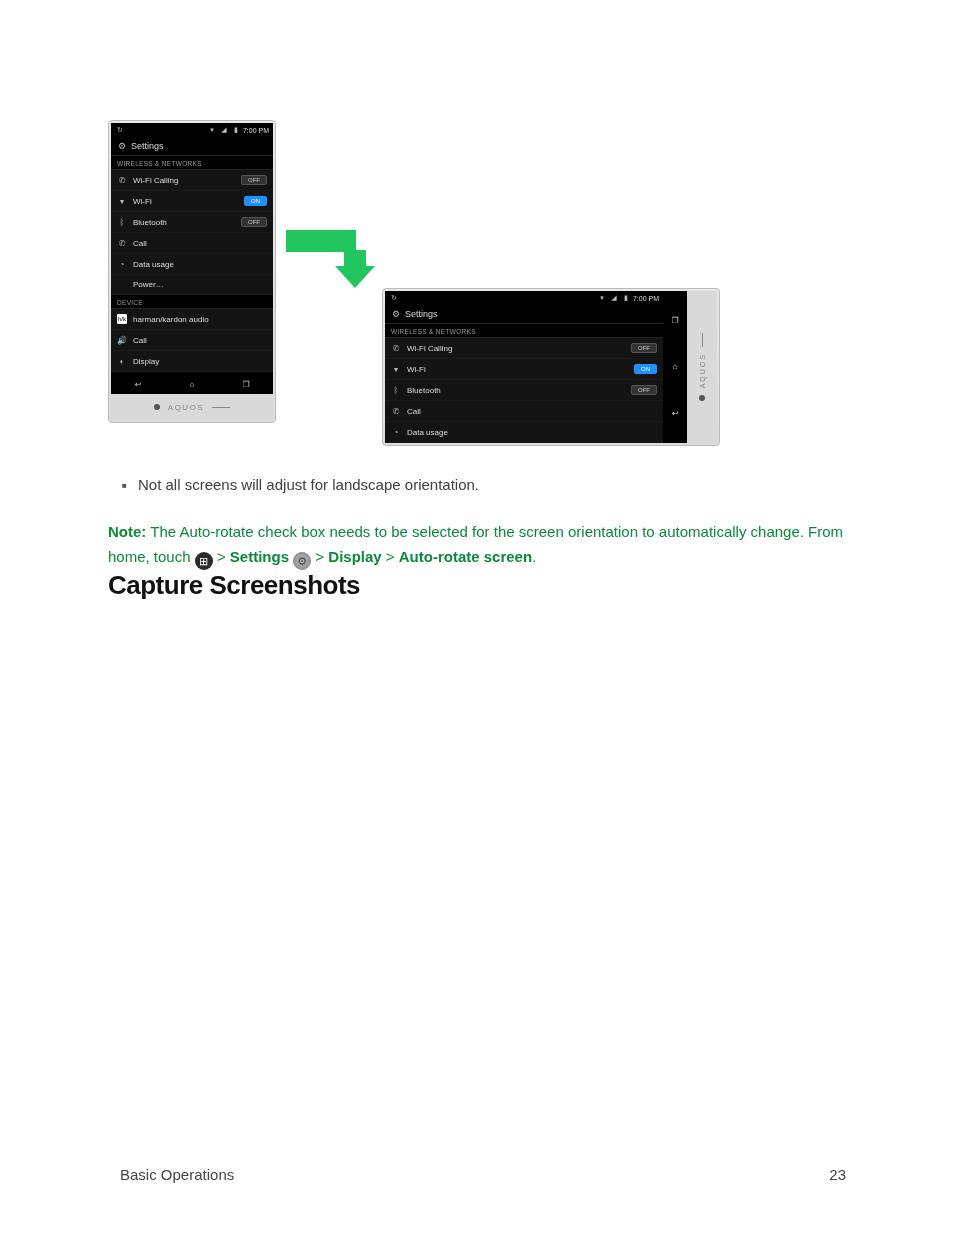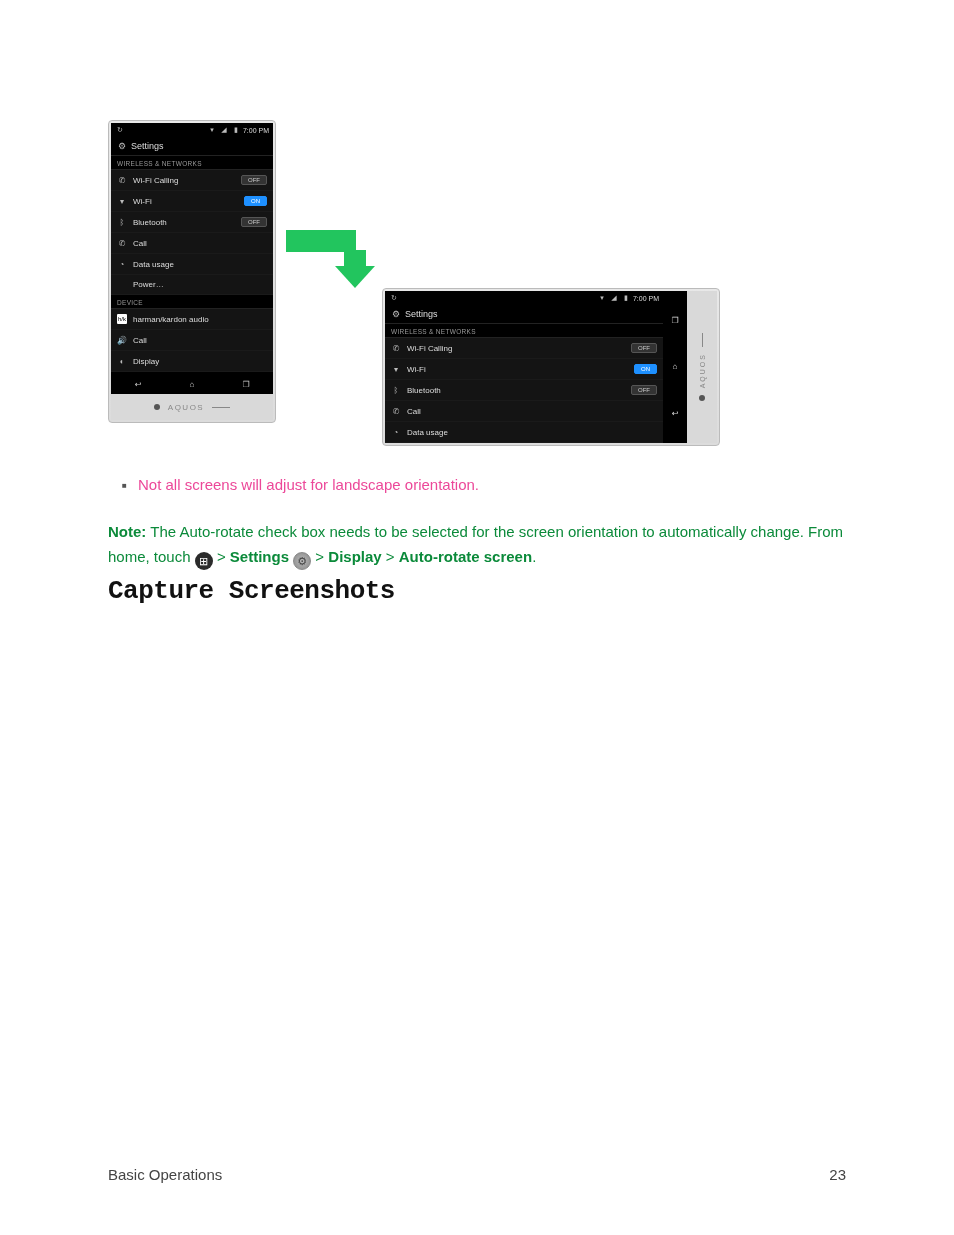--- a/index.html
+++ b/index.html
@@ -142,51 +142,51 @@
   .bezel-right .vtext { writing-mode: vertical-rl; transform: rotate(180deg); letter-spacing:2px;}
   .bezel-right .dot { width:6px;height:6px;border-radius:50%;background:#555;}
   .bezel-right .line { width:1px;height:14px;background:#888;}
 
   
   ul.doc-bullets { list-style: none; padding-left: 30px; margin: 0 0 22px 0;}
   ul.doc-bullets li::before {
     content: "■"; color:#555; font-size:8px;
     display:inline-block; width:16px; margin-left:-16px; vertical-align:2px;
   }
-  ul.doc-bullets li { font-size: 15px; line-height: 1.5; color:#ec4899;}
+  ul.doc-bullets li { font-size: 15px; line-height: 1.5; color:#404040;}
   .note {
     font-size: 15px; line-height: 1.7; 
     color: #0b8a3a;
   }
   .note .lbl, .note .kw { font-weight: bold; }
   .inline-icon {
     display:inline-flex; align-items:center; justify-content:center;
     width:18px; height:18px; border-radius:50%;
     background:#2b2b2b; color:#fff;
     vertical-align:-3px; font-size:11px;
   }
   .inline-icon.gear {
     background: radial-gradient(#bbb,#888);
     color:#444;
     border:1px solid #888;
     border-radius:50%;
   }
   h2.section {
-    font-family: Liberation Mono, monospace;
+    font-family: Liberation Sans, sans-serif;
     font-weight: 900;
     font-size: 26px;
     color:#111;
-    margin: 6px 0 14px 0;
+    margin: 0 0 14px 0;
     letter-spacing:-0.5px;
   }
   p.body { font-size:15px; line-height:1.55; margin-bottom:16px; color:#333;}
   p.body b, ul.doc-bullets li b { font-weight:bold; }
 
   .footer {
-    position:absolute; bottom:52px; left:108px; right:108px;
+    position:absolute; bottom:52px; left:120px; right:108px;
     display:flex; justify-content:space-between;
     font-size:15px; color:#444;
   }
 </style>
 </head>
 <body>
 
 <div class="page">
 
   <div class="phones-row">

